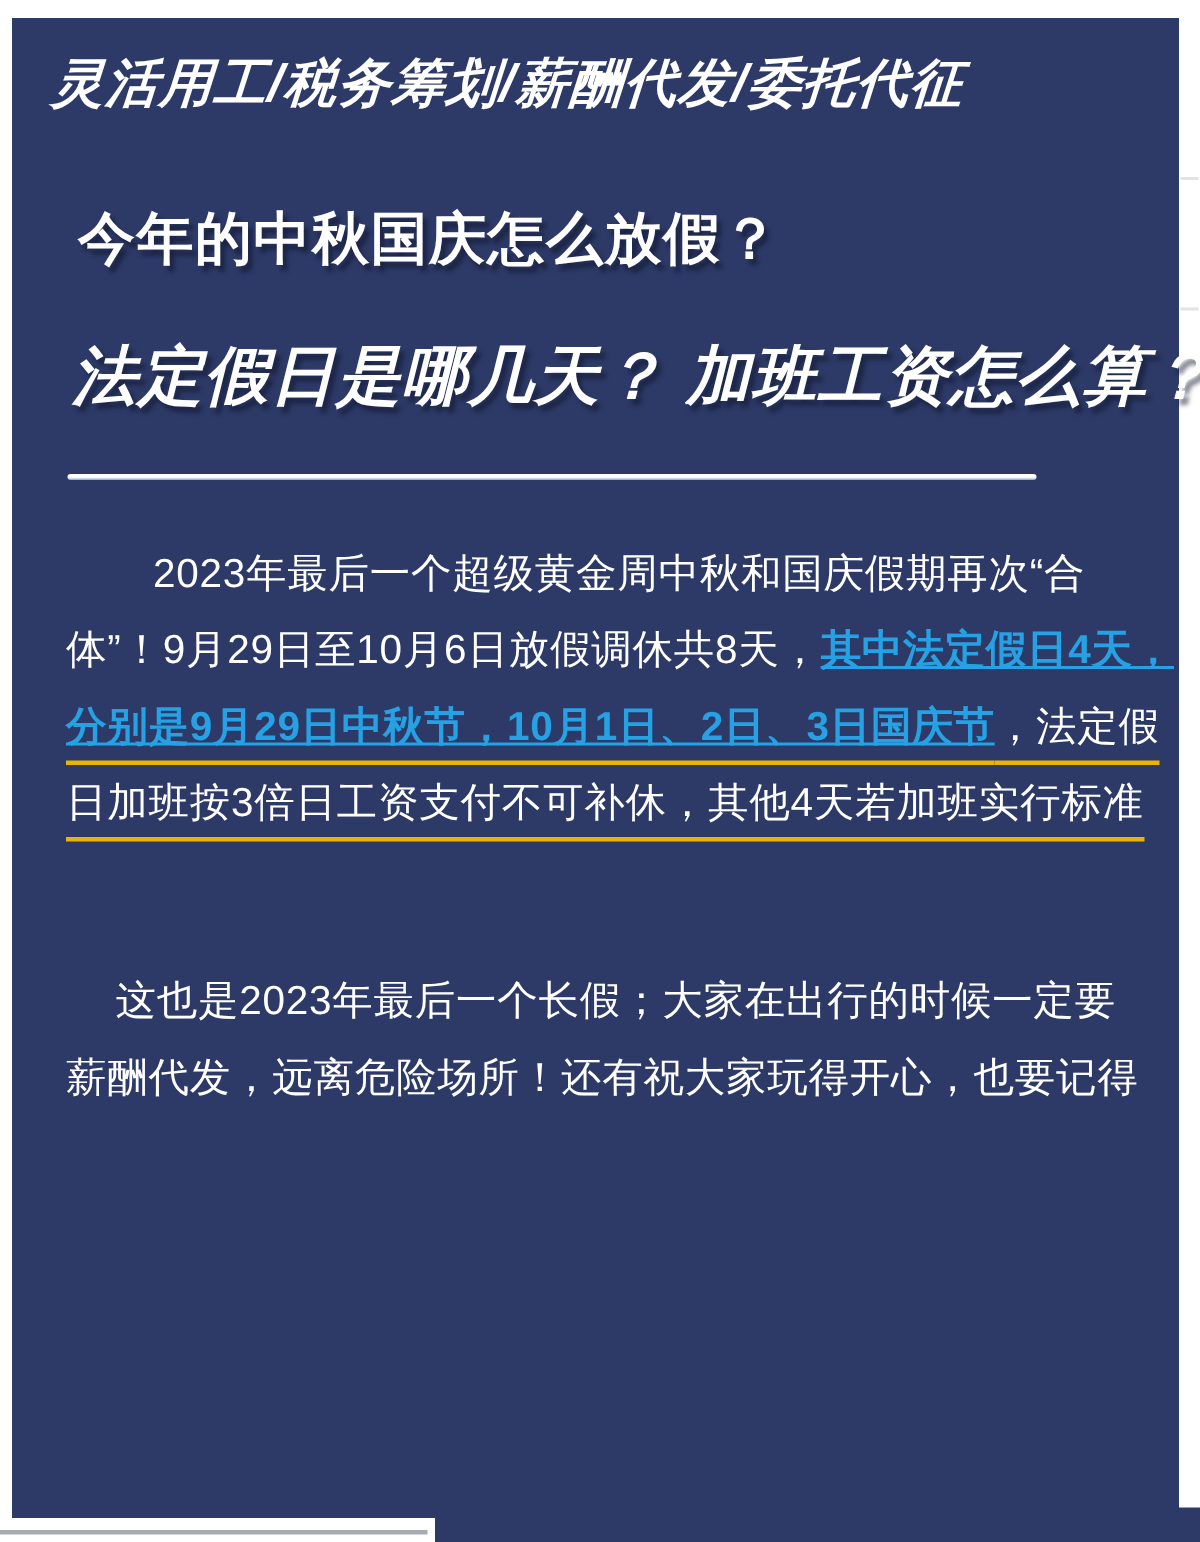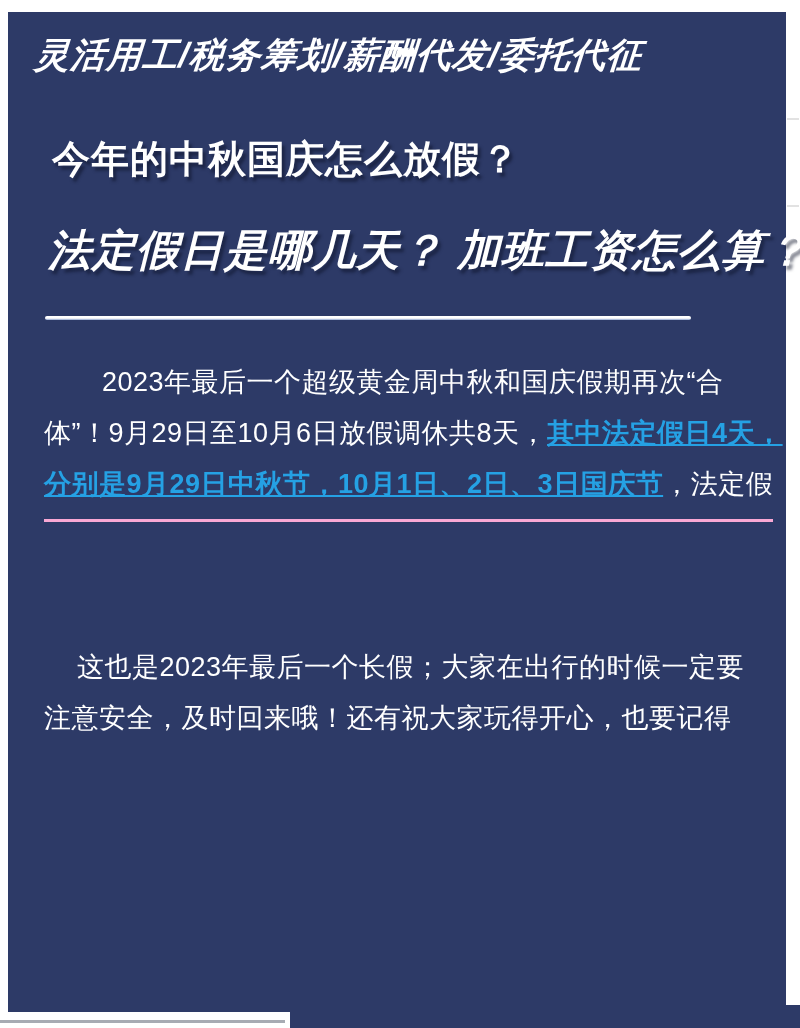--- a/index.html
+++ b/index.html
@@ -45,21 +45,21 @@
     position:absolute;left:37px;top:304px;width:646px;height:4px;
     background:linear-gradient(to bottom,#ffffff 55%,#8ea3cf);
     border-radius:2px;
   }
   .para{position:absolute;left:36px;font-size:27px;letter-spacing:0.5px;color:#ffffff;}
   .para .line{height:51px;line-height:51px;white-space:nowrap;}
   .ind2{padding-left:58px;}
   .ind1{padding-left:33px;}
   .w{color:#ffffff;}
   .c{color:var(--cyan,#25a1e4);font-weight:bold;text-decoration:underline;}
-  .u{border-bottom:3px solid #f9a8d4;padding-bottom:20px;}
+  .u{border-bottom:3px solid #eab308;padding-bottom:8px;}
   .tail{display:inline-block;width:26px;height:1px;vertical-align:baseline;}
   .p1{top:345px;}
   .p2{top:630px;}
   .p3{top:773px;}
 </style>
 </head>
 <body>
 
 <div class="panel">
 
@@ -74,28 +74,31 @@
   <div class="para p1">
     <div class="line ind2">
       <span class="w">2023年最后一个超级黄金周中秋和国庆假期再次“合</span>
     </div>
     <div class="line">
       <span class="w">体”！9月29日至10月6日放假调休共8天，</span><span class="c">其中法定假日4天，</span>
     </div>
     <div class="line">
       <span class="c u">分别是9月29日中秋节，10月1日、2日、3日国庆节</span><span class="w u">，法定假</span>
     </div>
+    <div class="line">
+      <span class="w u">日加班按3倍日工资支付不可补休，其他4天若加班实行标准</span>
+    </div>
   </div>
 
   <div class="para p2">
     <div class="line ind1">
       <span class="w">这也是2023年最后一个长假；大家在出行的时候一定要</span>
     </div>
     <div class="line">
-      <span class="w">注意安全，及时回来哦！还有祝大家玩得开心，也要记得</span>
+      <span class="w">薪酬代发，远离危险场所！还有祝大家玩得开心，也要记得</span>
     </div>
   </div>
 
 
 </div>
 
 <div class="panel-ext"></div>
 <div class="scan-line"></div>
 <div class="scan-dash" style="top:118px;"></div>
 <div class="scan-dash" style="top:205px;"></div>

